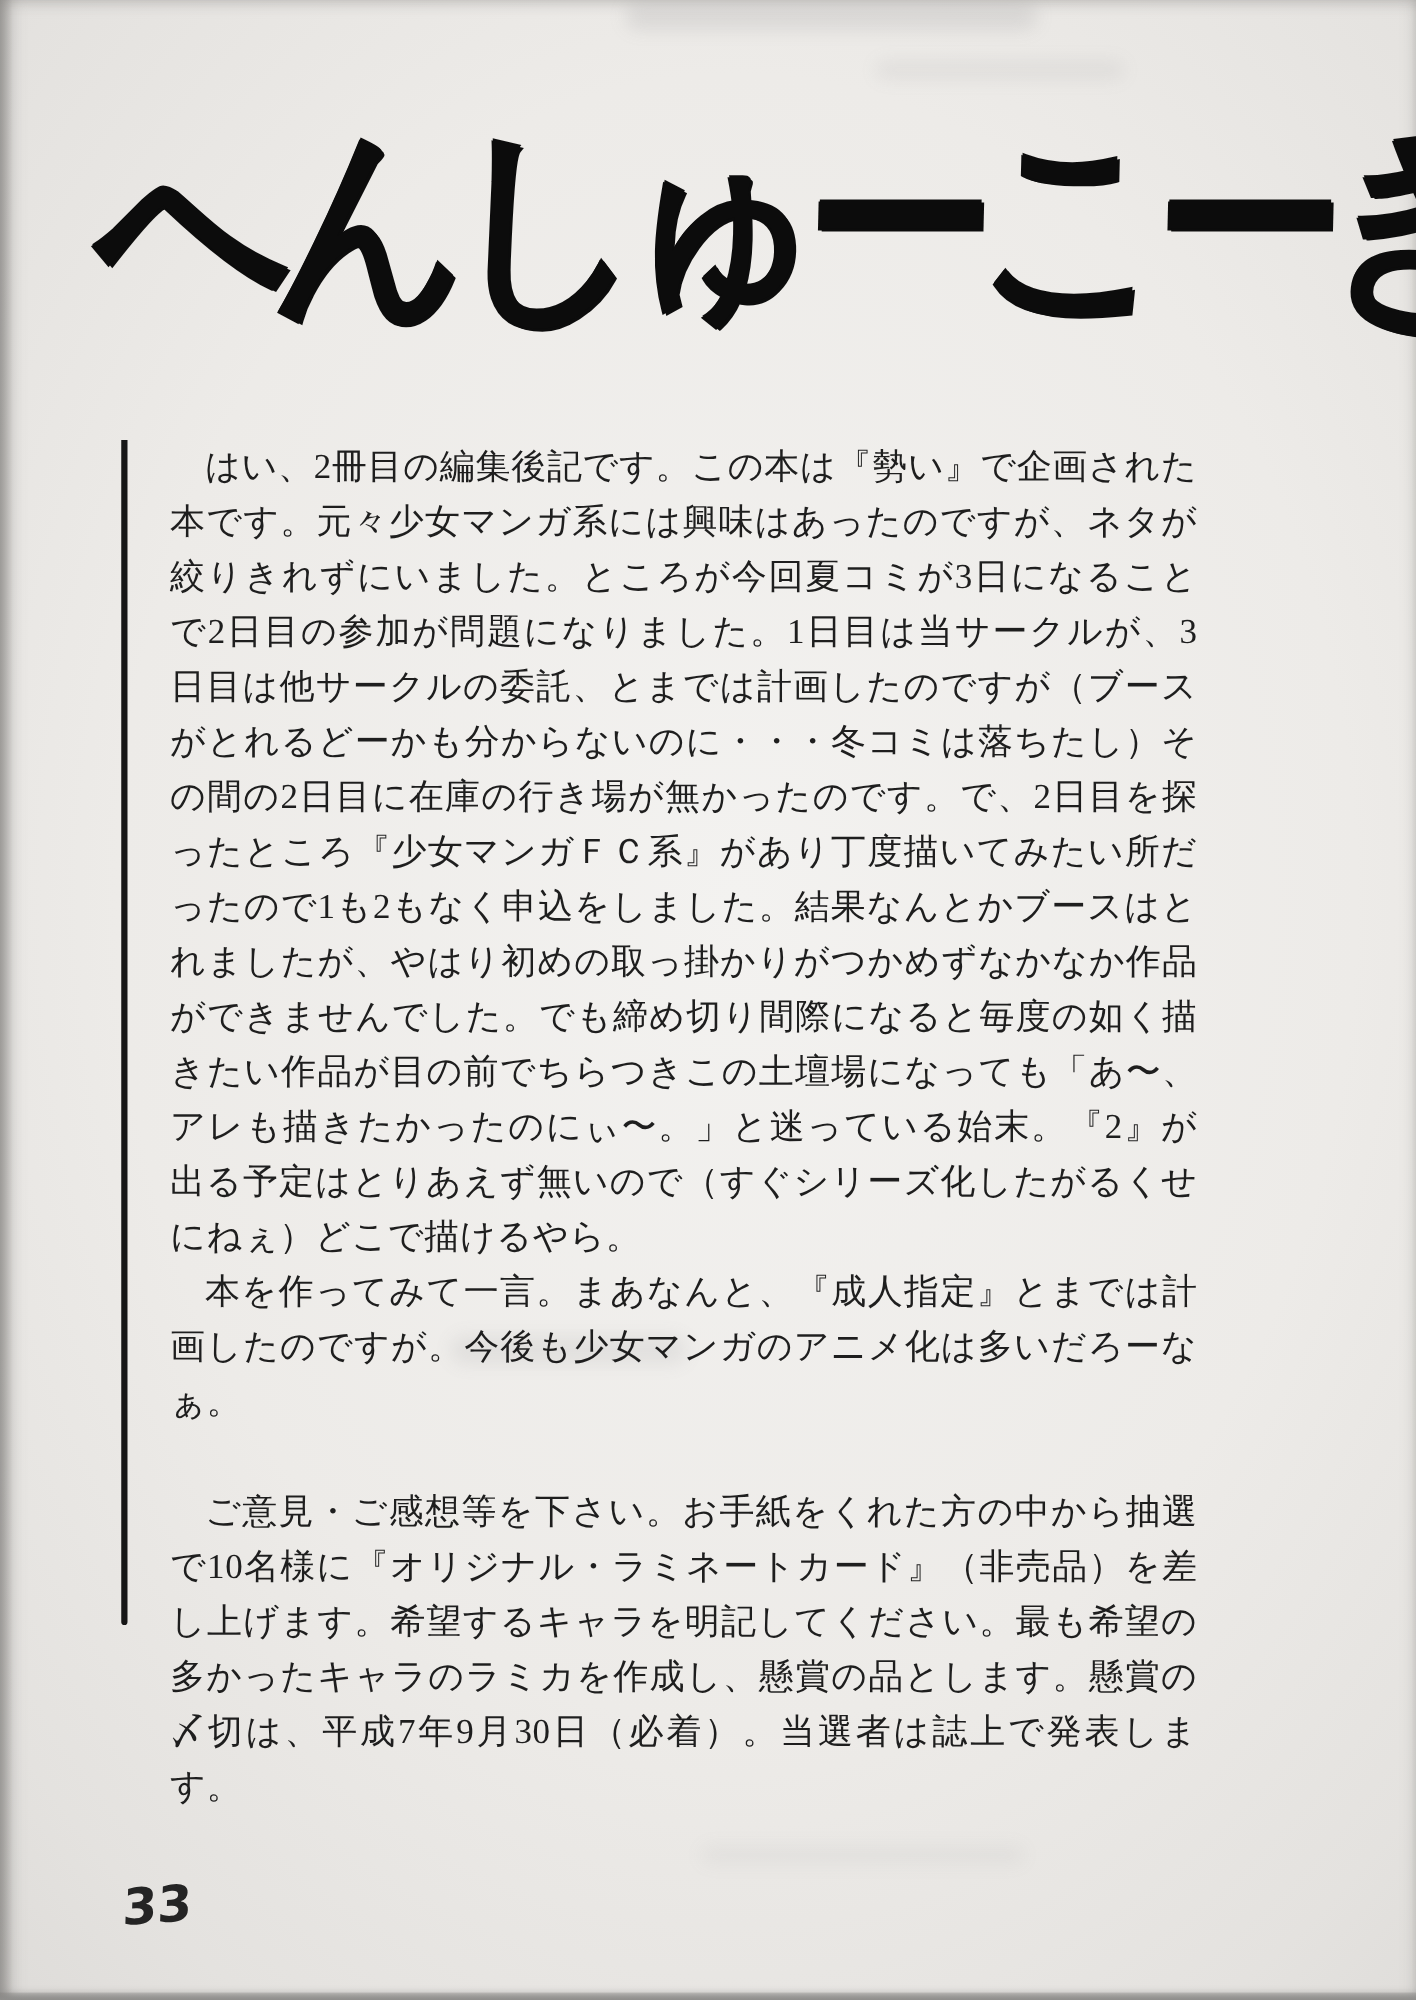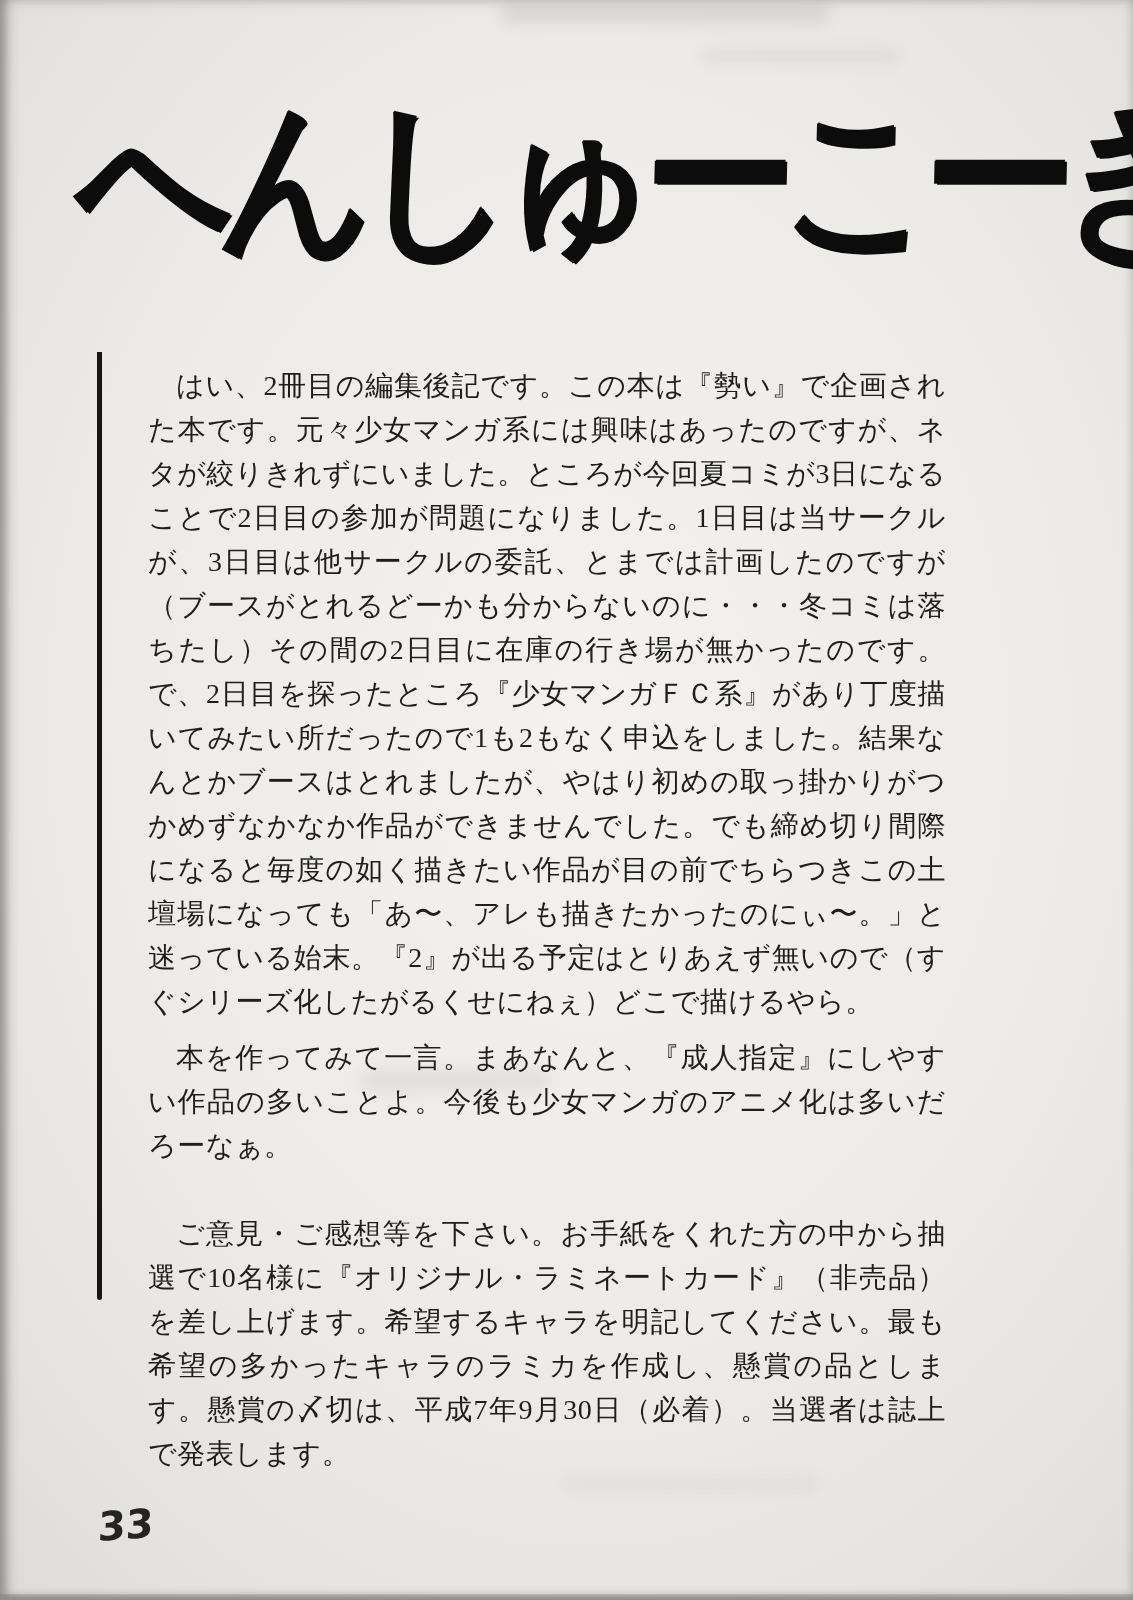--- a/index.html
+++ b/index.html
@@ -68,21 +68,21 @@
     position: absolute;
     left: 136px; top: 352px;
     width: 822px;
     font-size: 28px;
     line-height: 44px;
     text-align: justify;
     text-justify: inter-ideograph;
     letter-spacing: 0.5px;
     color: #1e1e1e;
   }
-  .content p { margin: 12px; text-indent: 1em; }
+  .content p { margin: 0; text-indent: 1em; }
   .content p.gap-before { margin-top: 44px; }
 
   .page-number {
     position: absolute;
     left: 98px; top: 1502px;
     font-family: "DejaVu Sans", sans-serif;
     font-size: 40px;
     font-weight: 600;
     color: #242424;
     transform: rotate(-4deg) skewX(-6deg);
@@ -97,21 +97,21 @@
   <div class="bleed b2"></div>
   <div class="bleed b3"></div>
   <div class="bleed b4"></div>
 
   <div class="title">へんしゅーこーき</div>
 
   <div class="vrule"></div>
 
   <div class="content">
     <p>はい、2冊目の編集後記です。この本は『勢い』で企画された本です。元々少女マンガ系には興味はあったのですが、ネタが絞りきれずにいました。ところが今回夏コミが3日になることで2日目の参加が問題になりました。1日目は当サークルが、3日目は他サークルの委託、とまでは計画したのですが（ブースがとれるどーかも分からないのに・・・冬コミは落ちたし）その間の2日目に在庫の行き場が無かったのです。で、2日目を探ったところ『少女マンガＦＣ系』があり丁度描いてみたい所だったので1も2もなく申込をしました。結果なんとかブースはとれましたが、やはり初めの取っ掛かりがつかめずなかなか作品ができませんでした。でも締め切り間際になると毎度の如く描きたい作品が目の前でちらつきこの土壇場になっても「あ〜、アレも描きたかったのにぃ〜。」と迷っている始末。『2』が出る予定はとりあえず無いので（すぐシリーズ化したがるくせにねぇ）どこで描けるやら。</p>
-    <p>本を作ってみて一言。まあなんと、『成人指定』にしやすい作品の多いことよ。今後も少女マンガのアニメ化は多いだろーなぁ。</p>
+    <p>本を作ってみて一言。まあなんと、『成人指定』とまでは計画したのですが。今後も少女マンガのアニメ化は多いだろーなぁ。</p>
     <p class="gap-before">ご意見・ご感想等を下さい。お手紙をくれた方の中から抽選で10名様に『オリジナル・ラミネートカード』（非売品）を差し上げます。希望するキャラを明記してください。最も希望の多かったキャラのラミカを作成し、懸賞の品とします。懸賞の〆切は、平成7年9月30日（必着）。当選者は誌上で発表します。</p>
   </div>
 
   <div class="page-number">33</div>
 
   <div class="edge-left"></div>
   <div class="edge-bottom"></div>
 </div>
 
 </body></html>

